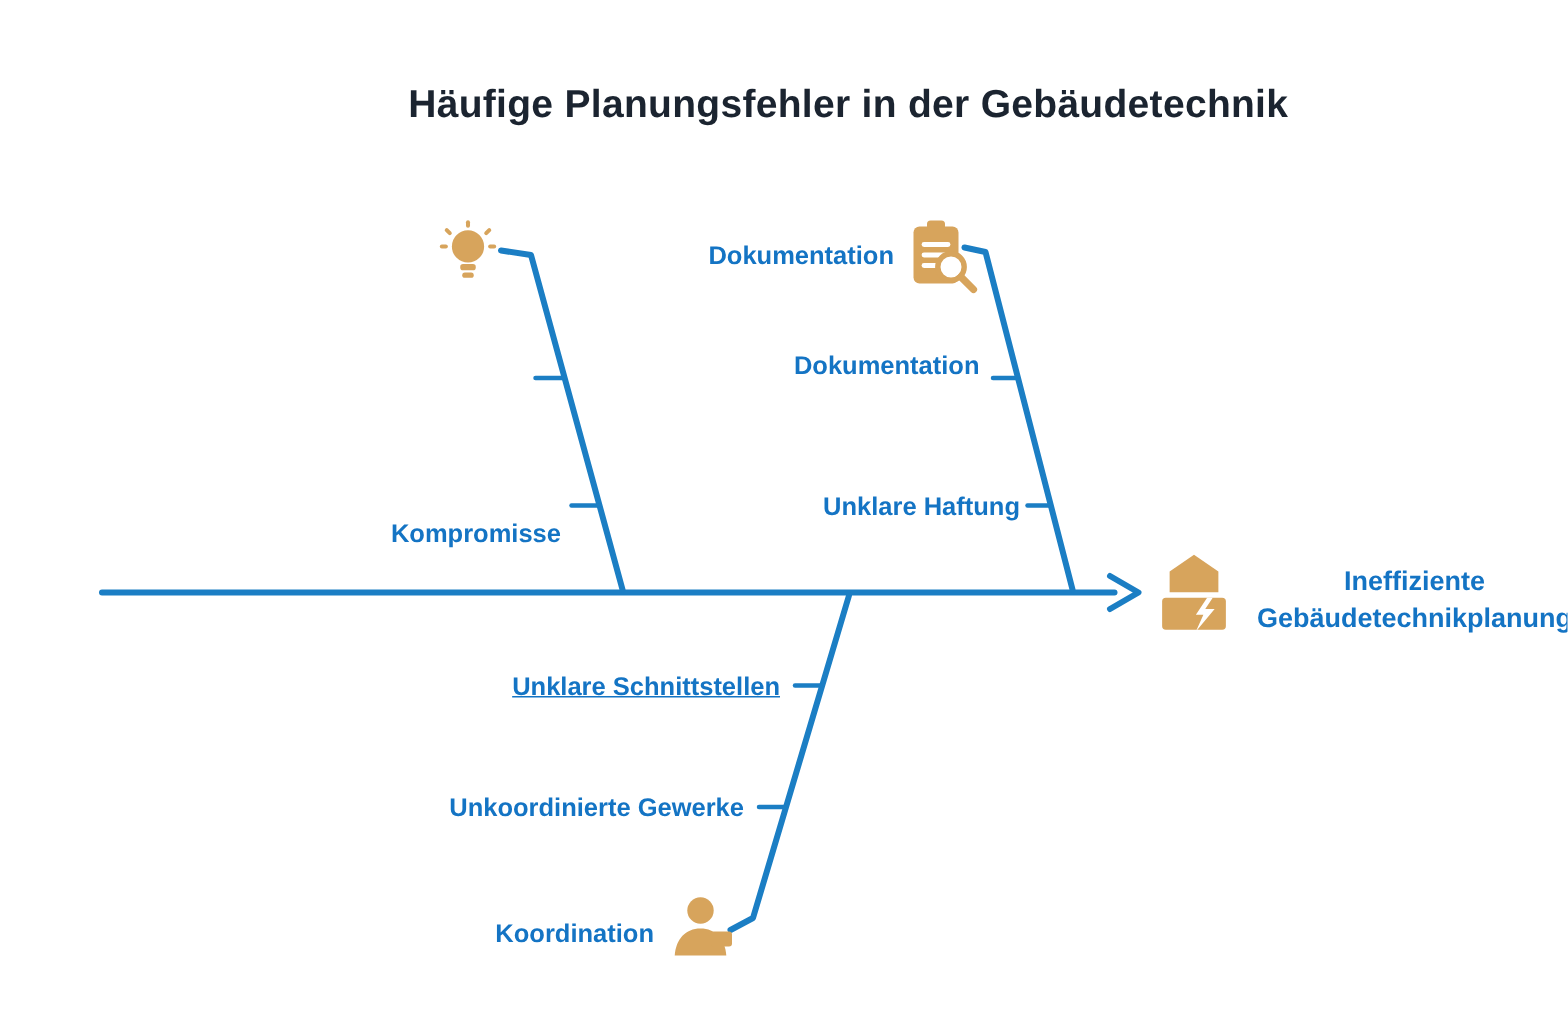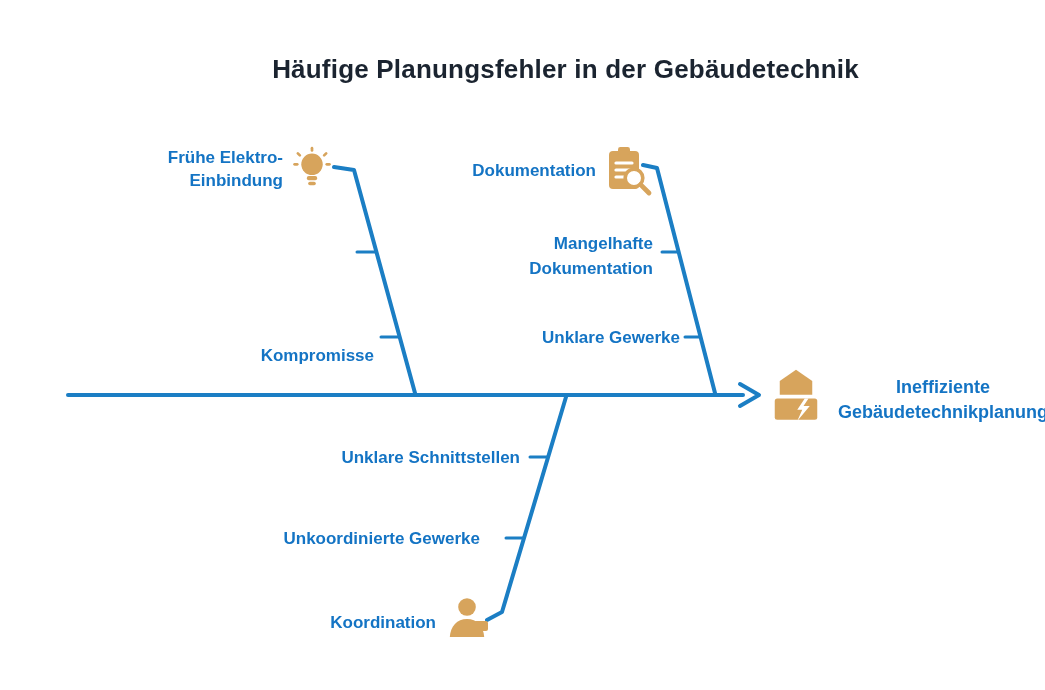--- a/index.html
+++ b/index.html
@@ -43,35 +43,30 @@
     <g stroke="#1b7ec4" stroke-width="3" fill="none" stroke-linecap="round">
       <path d="M314 252 H333"></path>
       <path d="M338 337 H356"></path>
       <path d="M619 252 H635"></path>
       <path d="M642 337 H657"></path>
       <path d="M487 457 H504"></path>
       <path d="M463 538 H480"></path>
     </g>
   </svg>
 
-  <div class="lbl right" style="right:805px;top:146px;">
-    <span>Frühe Elektro-</span>
-    <span>Einbindung</span>
-  </div>
   <div class="lbl right" style="right:714px;top:344px;">Kompromisse</div>
 
   <div class="lbl right" style="right:492px;top:159px;">Dokumentation</div>
   <div class="lbl right" style="right:435px;top:231px;line-height:25px;">
-    <span>Mangelhafte</span>
     <span>Dokumentation</span>
   </div>
-  <div class="lbl right" style="right:408px;top:326px;">Unklare Gewerke</div>
+  <div class="lbl right" style="right:408px;top:326px;">Unklare Haftung</div>
 
-  <div class="lbl right" style="right:568px;top:446px;">Unklare Schnittstellen</div>
-  <div class="lbl right" style="right:608px;top:527px;text-align:right;">Unkoordinierte Gewerke</div>
+  <div class="lbl right" style="right:568px;top:446px;text-decoration:underline;">Unklare Schnittstellen</div>
+  <div class="lbl right" style="right:592px;top:527px;text-align:right;">Unkoordinierte Gewerke</div>
   <div class="lbl right" style="right:652px;top:611px;text-align:center;">Koordination</div>
 
   <div class="effect-label">
     <span style="display:block;text-align:center;">Ineffiziente</span>
     <span style="display:block;">Gebäudetechnikplanung</span>
   </div>
 
   <div class="icon" style="left:246px;top:146px;">
     <svg width="46" height="50" viewBox="0 0 24 26" xmlns="http://www.w3.org/2000/svg" fill="#d7a45c">
       <circle cx="12" cy="9.5" r="5.6"></circle>

